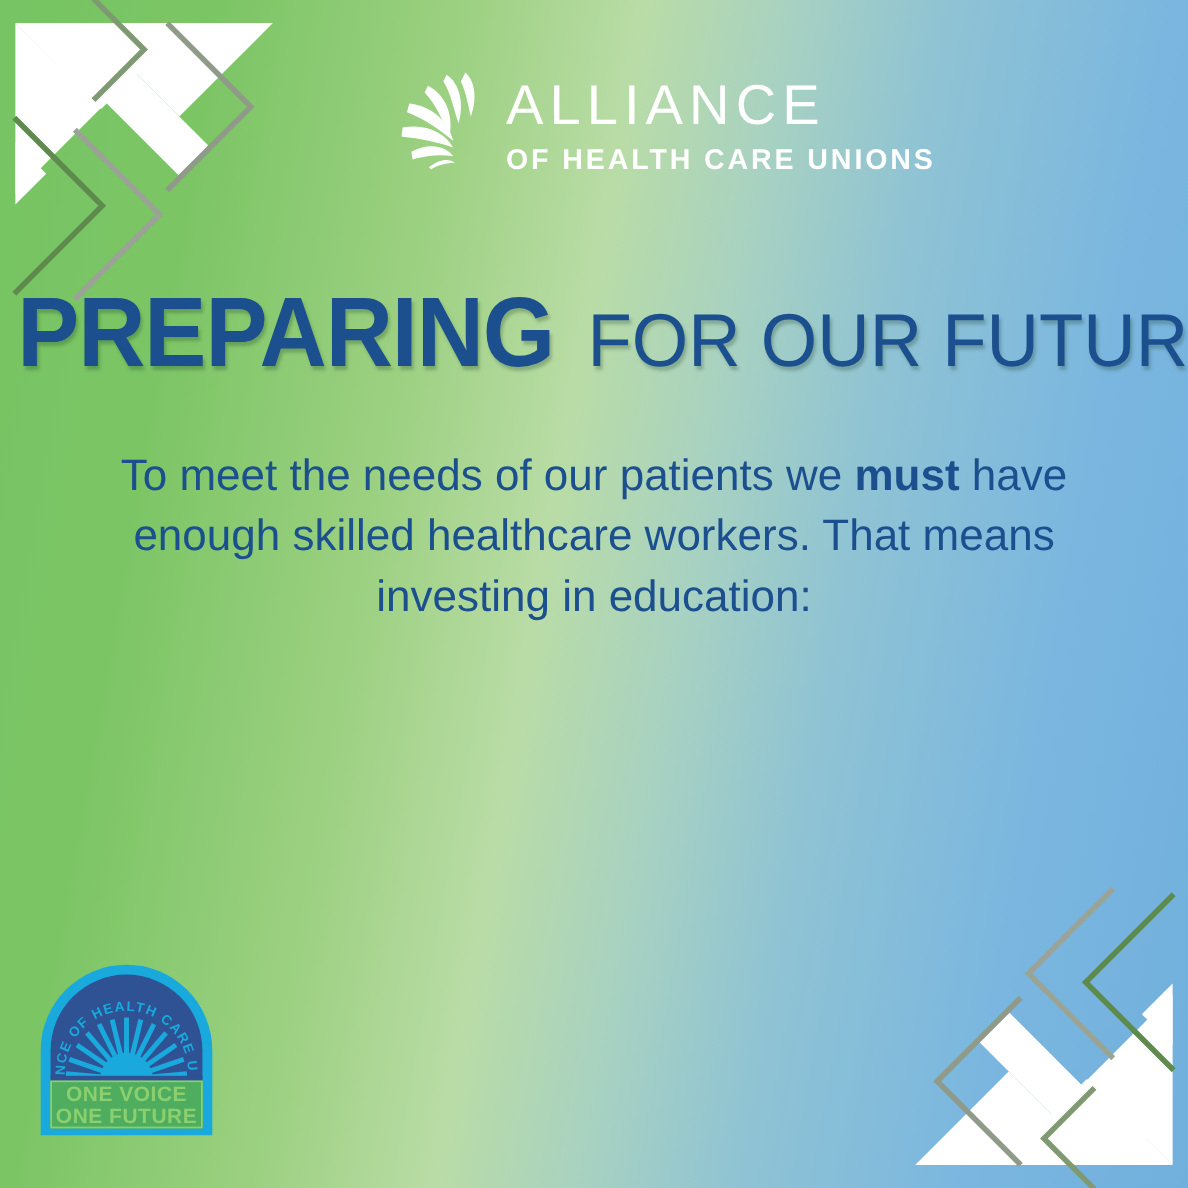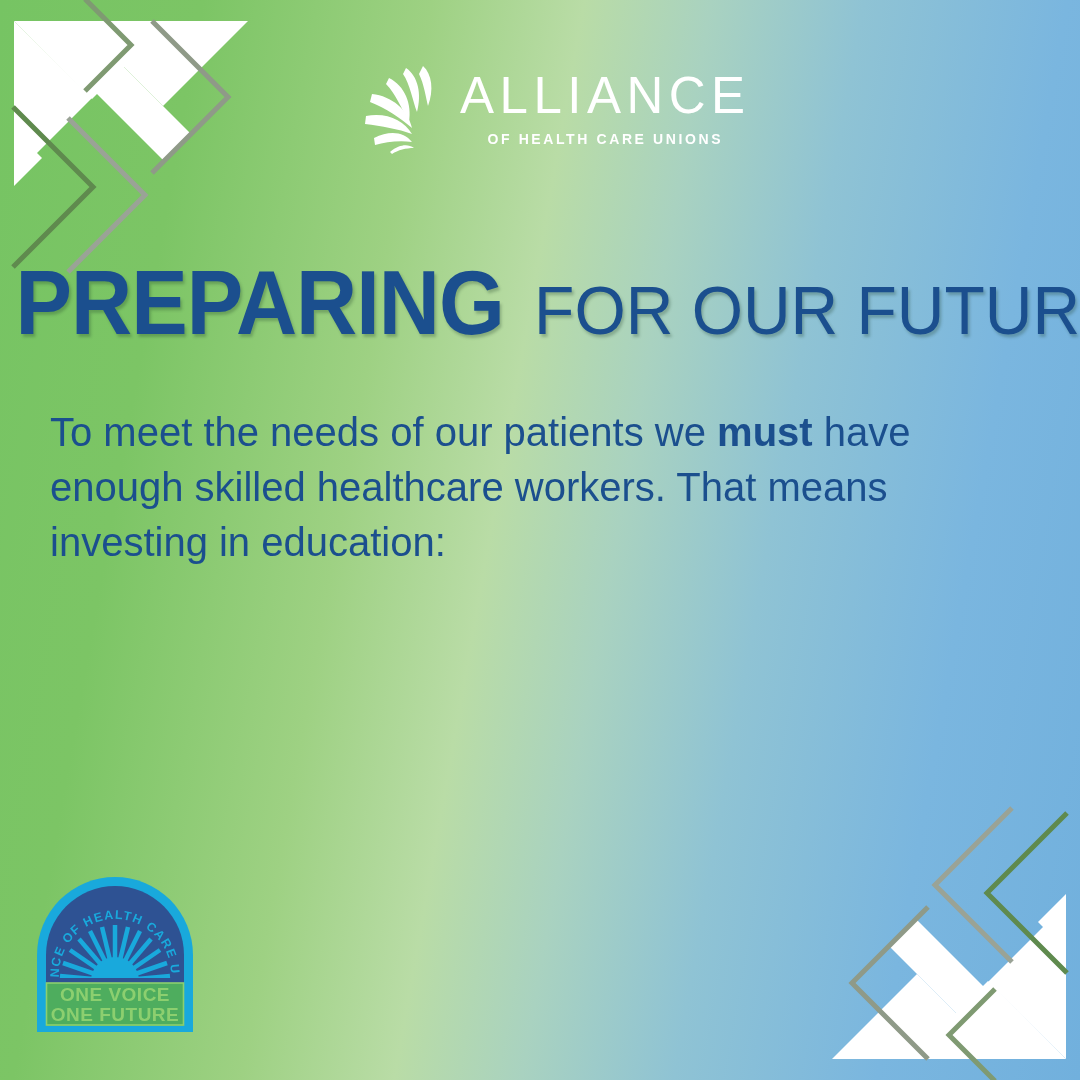--- a/index.html
+++ b/index.html
@@ -46,34 +46,33 @@
     top: 62px;
     display: flex;
     align-items: flex-start;
   }
   .logo-mark { width: 86px; height: 92px; flex: none; margin-top: 2px; }
   .logo-mark svg { display: block; width: 86px; height: 92px; }
   .logo-words {
     margin-left: 12px;
     display: flex;
     flex-direction: column;
-    text-align: center;
   }
   .logo-primary {
     color: #ffffff;
     font-size: 51px;
     font-weight: 500;
     letter-spacing: 5.5px;
     line-height: 1;
     margin-top: 8px;
     white-space: nowrap;
   }
   .logo-secondary {
     color: #ffffff;
-    font-size: 14px;
+    font-size: 26px;
     font-weight: bold;
     letter-spacing: 2.6px;
     line-height: 1;
     margin-top: 11px;
     white-space: nowrap;
   }
 
   
   .headline {
     position: absolute;
@@ -104,20 +103,21 @@
     margin-left: 6px;
     transform: scaleX(0.97);
   }
 
   
   .lede {
     position: absolute;
     left: 50px;
     width: 980px;
     top: 405px;
+    text-align: center;
     color: #1b4f8e;
     font-size: 40px;
     line-height: 55px;
     font-stretch: condensed;
   }
   .lede b { font-weight: bold; }
 
   
   .bullets {
     position: absolute;

